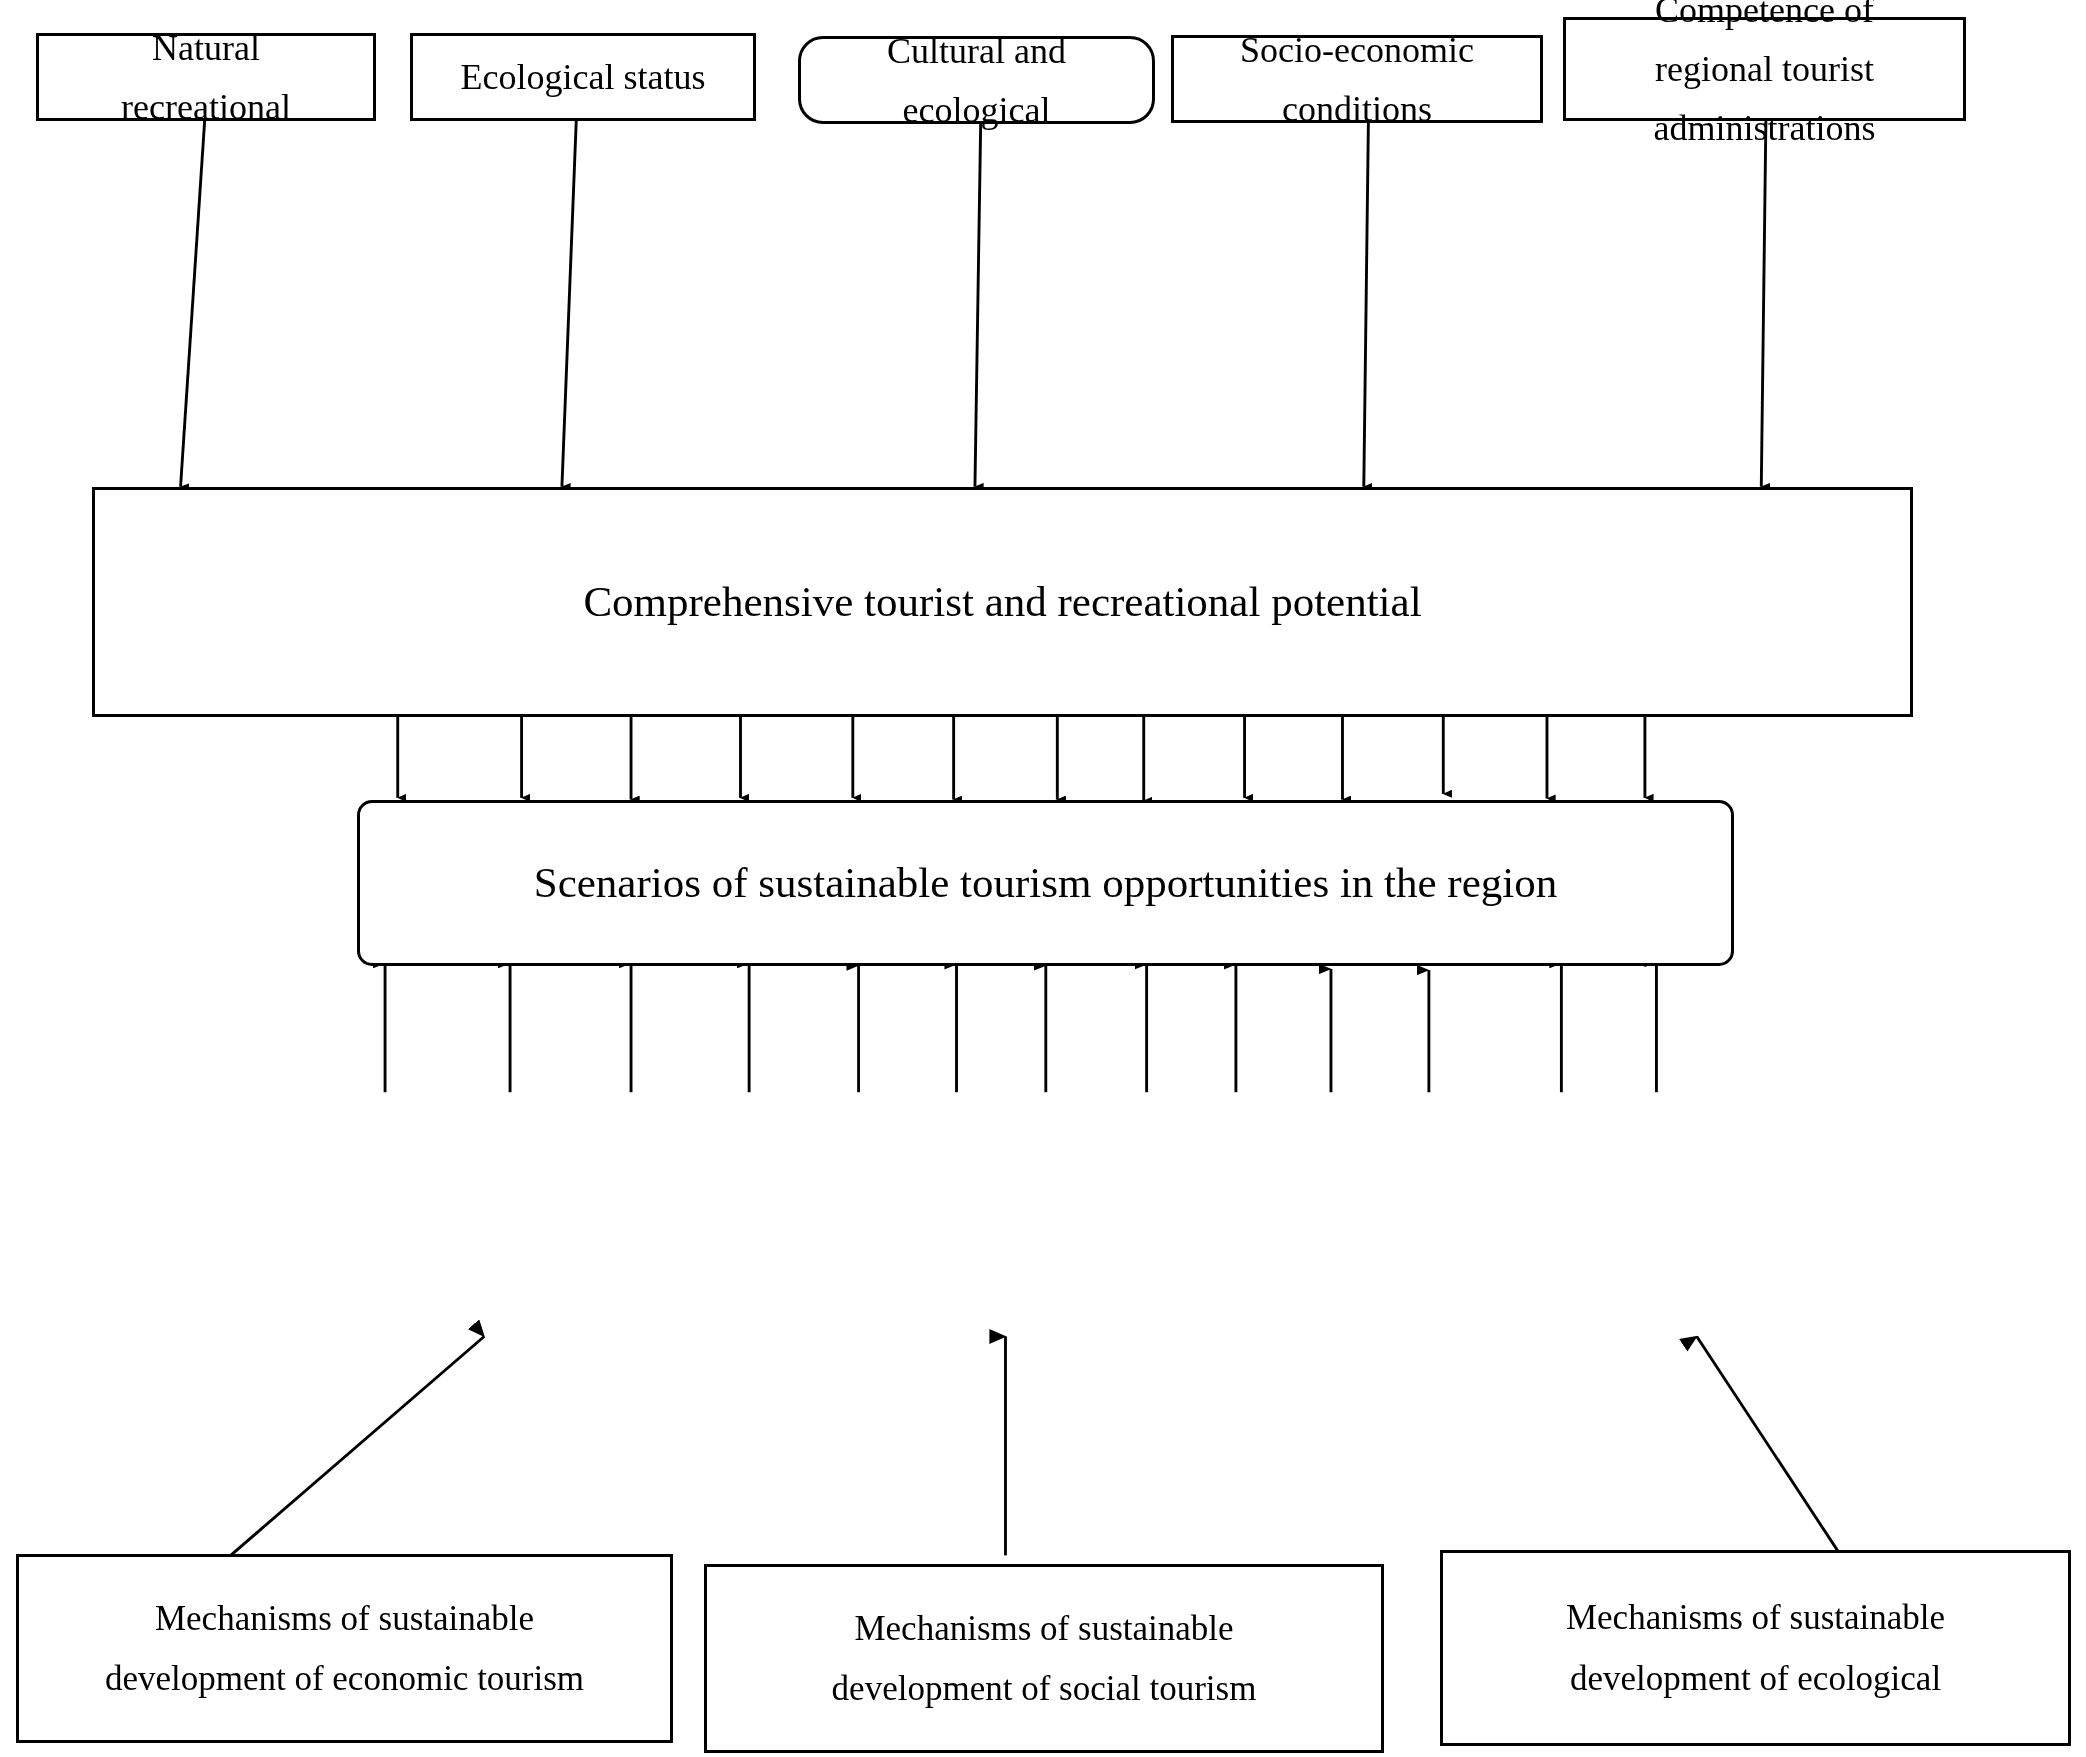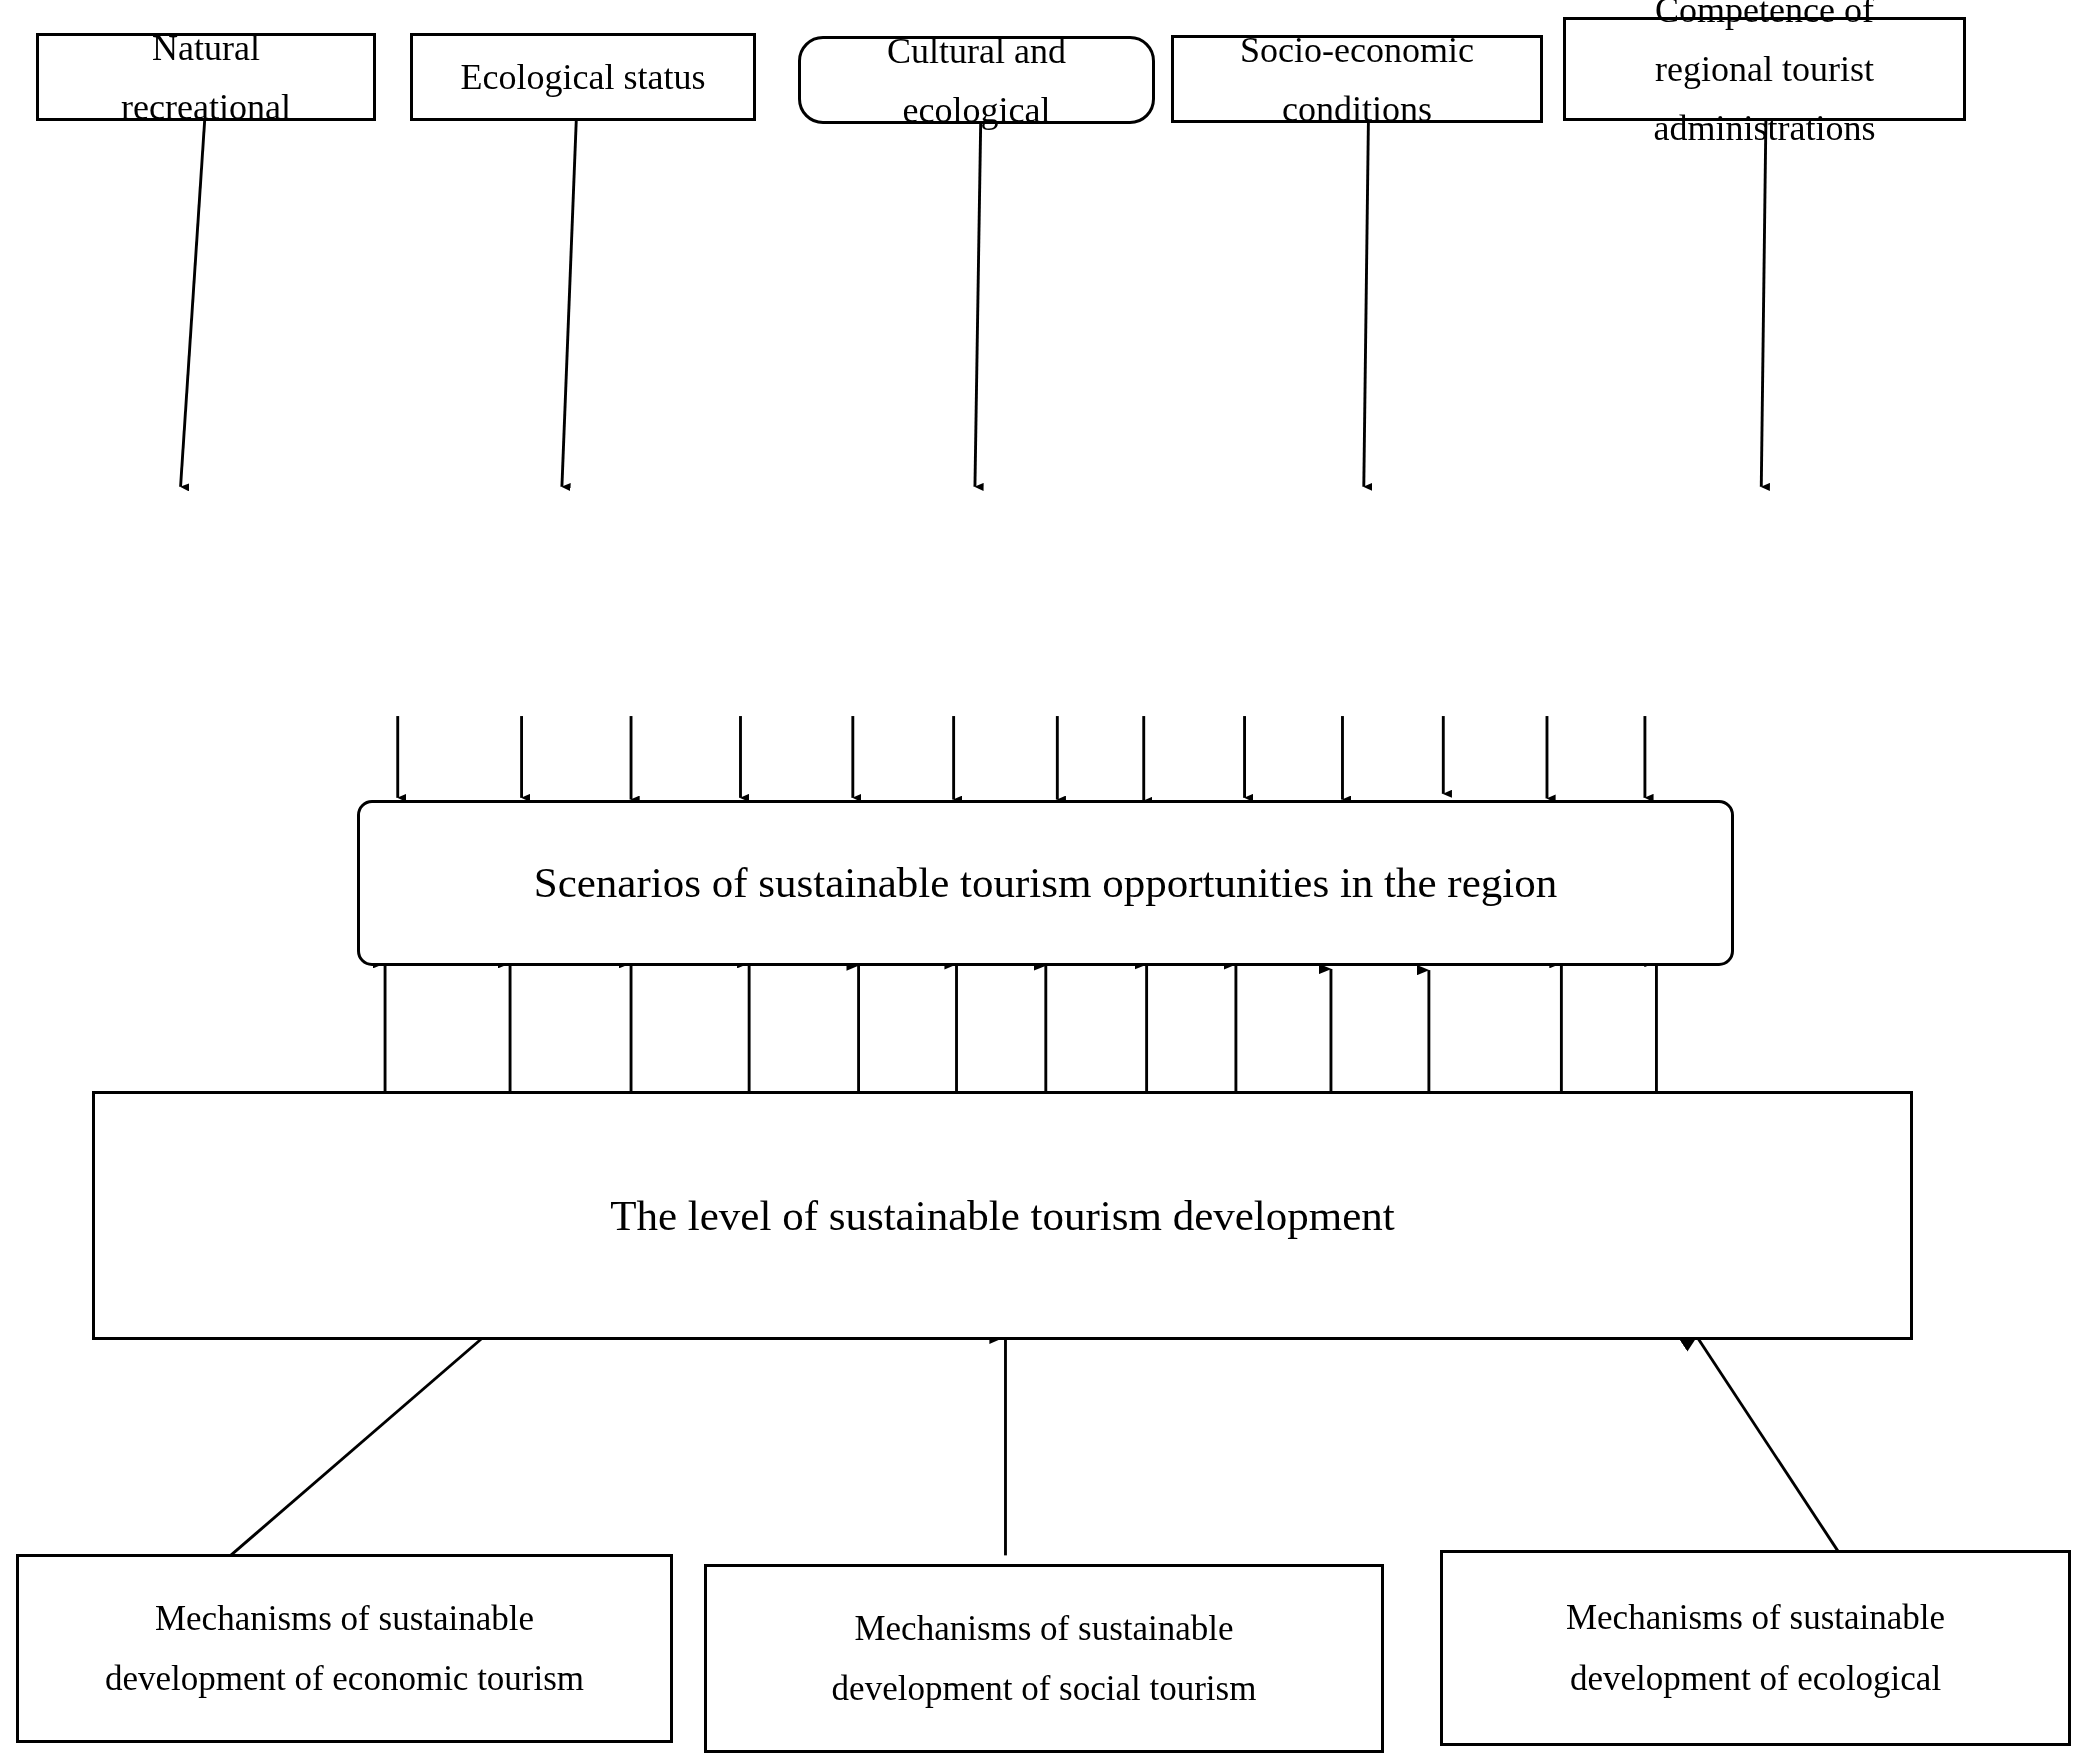--- a/index.html
+++ b/index.html
@@ -147,28 +147,28 @@
     <span class="line">Socio-economic</span>
     <span class="line">conditions</span>
   </div>
 
   <div class="node top" style="left:1563px; top:17.3px; width:403px; height:104px;">
     <span class="line">Competence of</span>
     <span class="line">regional tourist</span>
     <span class="line">administrations</span>
   </div>
 
+  <div class="node band" style="left:92px; top:487px; width:1821px; height:230px;">
+    <span class="line">Comprehensive tourist and recreational potential</span>
+  </div>
 
   <div class="node band" style="left:357px; top:800px; width:1377px; height:166px;border-radius:15px;">
     <span class="line">Scenarios of sustainable tourism opportunities in the region</span>
   </div>
 
-  <div class="node band" style="left:92px; top:1091px; width:1821px; height:249px;">
-    <span class="line">The level of sustainable tourism development</span>
-  </div>
 
   <div class="node mech" style="left:16px; top:1554px; width:657px; height:189px;">
     <span class="line">Mechanisms of sustainable</span>
     <span class="line">development of economic tourism</span>
   </div>
 
   <div class="node mech" style="left:704px; top:1564px; width:680px; height:189px;">
     <span class="line">Mechanisms of sustainable</span>
     <span class="line">development of social tourism</span>
   </div>

